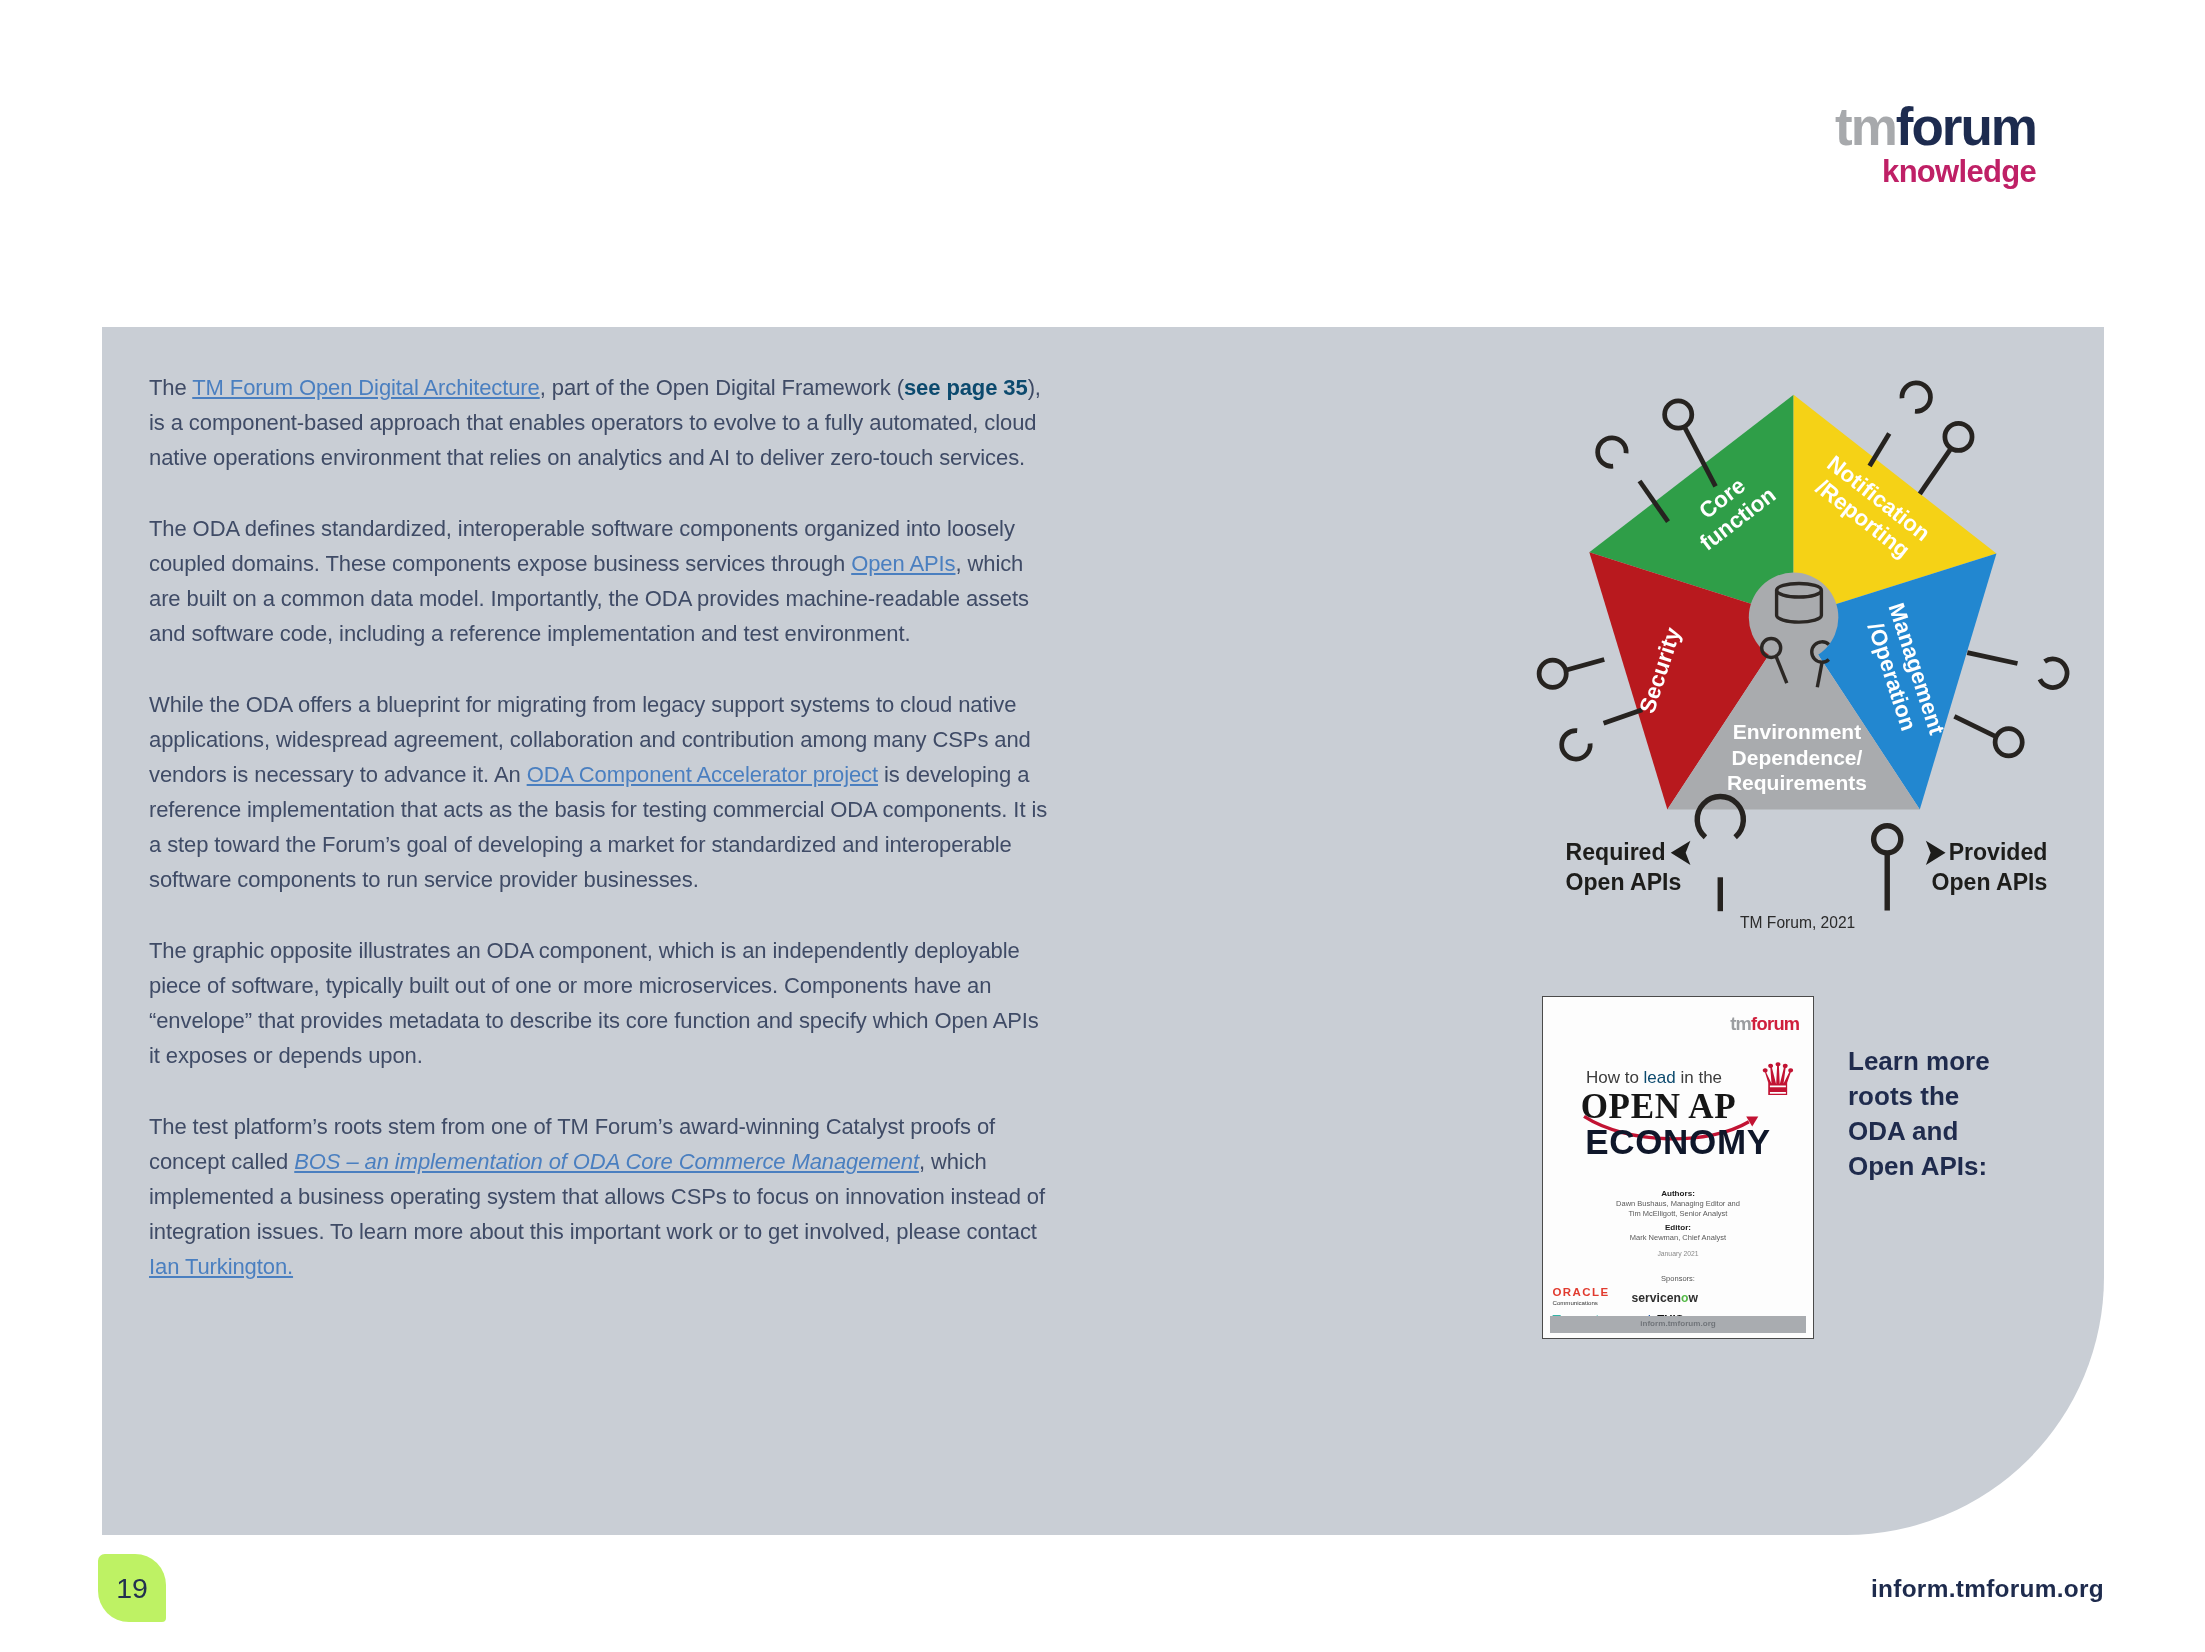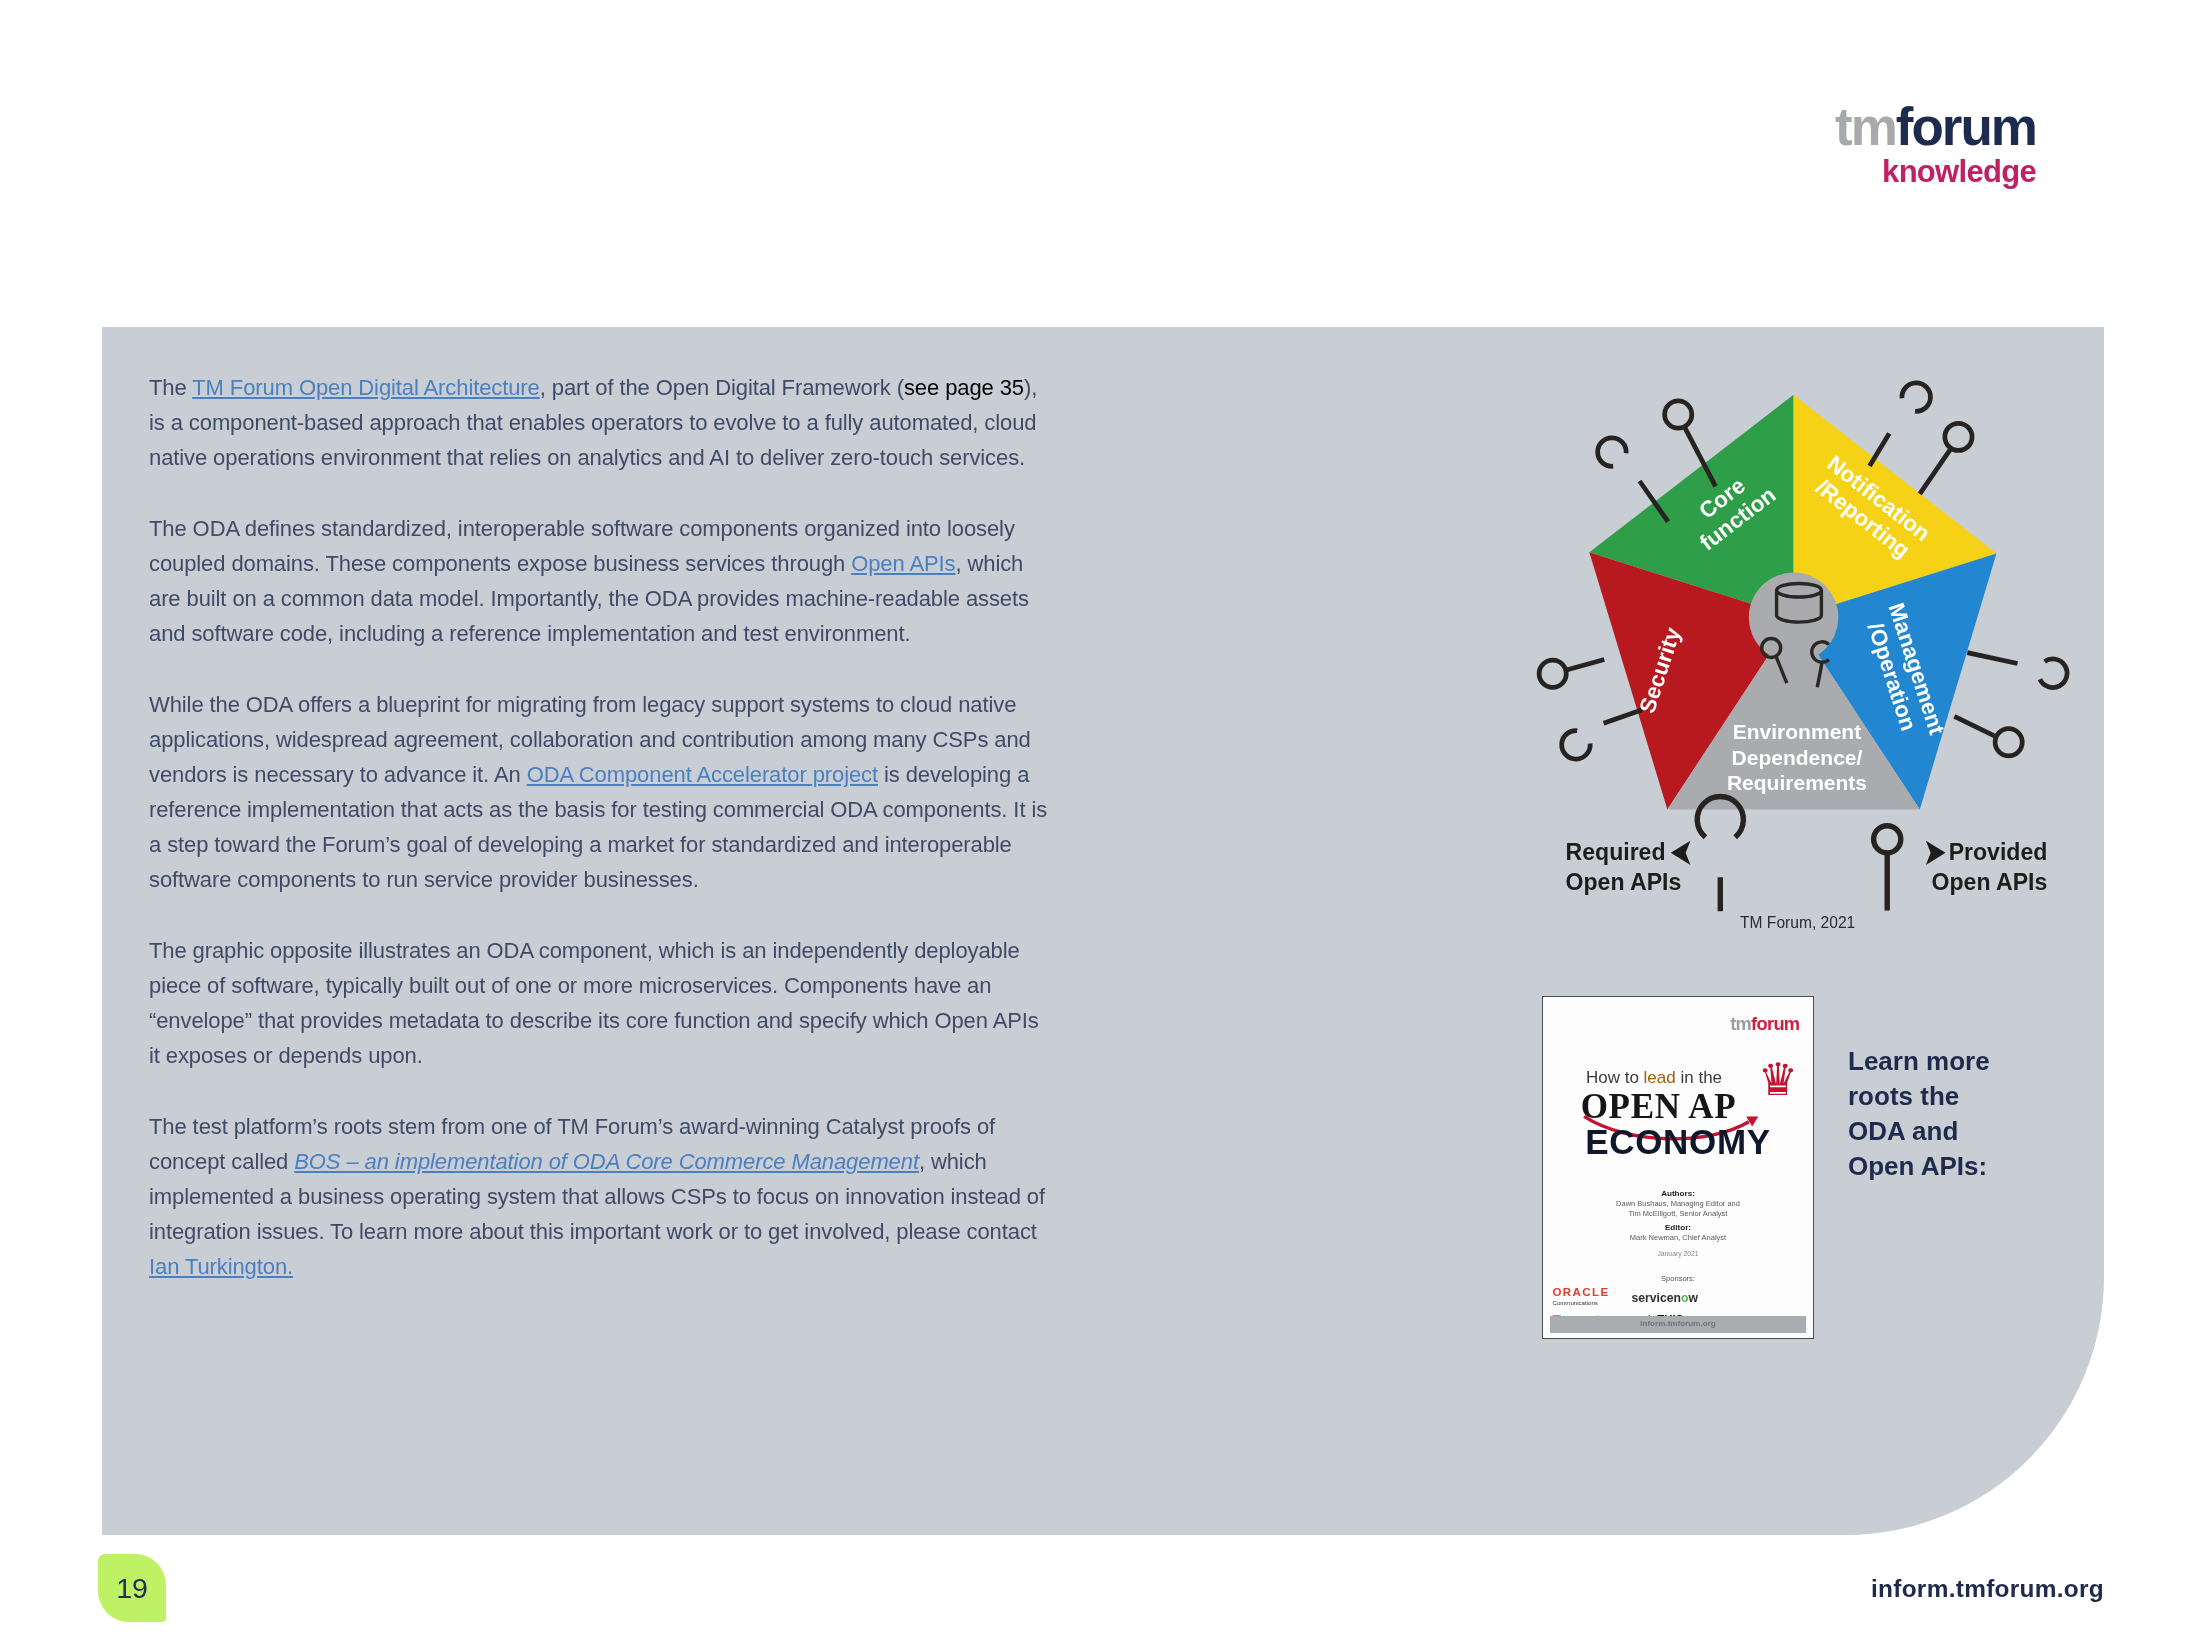--- a/index.html
+++ b/index.html
@@ -22,34 +22,34 @@
   .article{position:absolute;left:149px;top:370px;width:903px;}
   .article h1{
     font-size:24px;font-weight:700;color:#1e2b4d;margin:0 0 39px 0;letter-spacing:0;
   }
   .article p{
     font-size:22px;line-height:35px;color:#3f4b66;margin:0 0 36px 0;
     letter-spacing:-0.1px;font-weight:400;
   }
   .link{color:#4a7fc0;text-decoration:underline;cursor:pointer;}
   .link.italic{font-style:italic;}
-  .b-strong{font-weight:400;color:#000000;text-align:center;}
+  .b-strong{font-weight:700;color:#0c4a6e;text-align:center;}
   
   .diagram{position:absolute;left:1480px;top:367px;}
   .diagram text{font-family:"Liberation Sans", sans-serif;}
   
   .cover{
     position:absolute;left:1542px;top:996px;width:272px;height:343px;
     background:#fdfdfd;border:1.4px solid #4b4b4b;box-sizing:border-box;
   }
   .cover-logo{position:absolute;top:16.3px;right:13.6px;font-size:18.3px;font-weight:700;letter-spacing:-0.7px;}
   .cover-logo .tm{color:#9b9da0;}
   .cover-logo .forum{color:#cf1f3c;}
   .cover-tagline{position:absolute;top:71px;left:0;right:48px;text-align:center;font-size:17px;color:#3c3c3c;}
-  .cover-tagline .lead{color:#a16207;}
+  .cover-tagline .lead{color:#0c4a6e;}
   .cover-queen{position:absolute;top:60px;right:15px;font-size:45px;color:#c21333;line-height:1;}
   .cover-title1{position:absolute;top:90px;left:0;right:39px;text-align:center;font-size:35px;font-weight:800;color:#161616;letter-spacing:0.7px;font-family:Liberation Serif, serif;}
   .cover-title2{position:absolute;top:125px;left:0;right:0;text-align:center;font-size:35px;font-weight:800;color:#0f172a;letter-spacing:0.7px;}
   .cover-swoosh{position:absolute;top:114px;left:37px;}
   .cover-authors{position:absolute;top:192px;left:0;right:0;text-align:center;color:#5a5a5a;}
   .cover-authors .lbl{font-size:8.1px;font-weight:700;color:#1c1c1c;line-height:10.2px;}
   .cover-authors .ln{font-size:7.5px;line-height:9.5px;}
   .cover-authors .date{font-size:6.8px;color:#8a8a8a;margin-top:6.8px;}
   .cover-authors .gap{height:4.8px;}
   .cover-sponsors-label{position:absolute;top:277px;left:0;right:0;text-align:center;font-size:7.5px;color:#555;}

